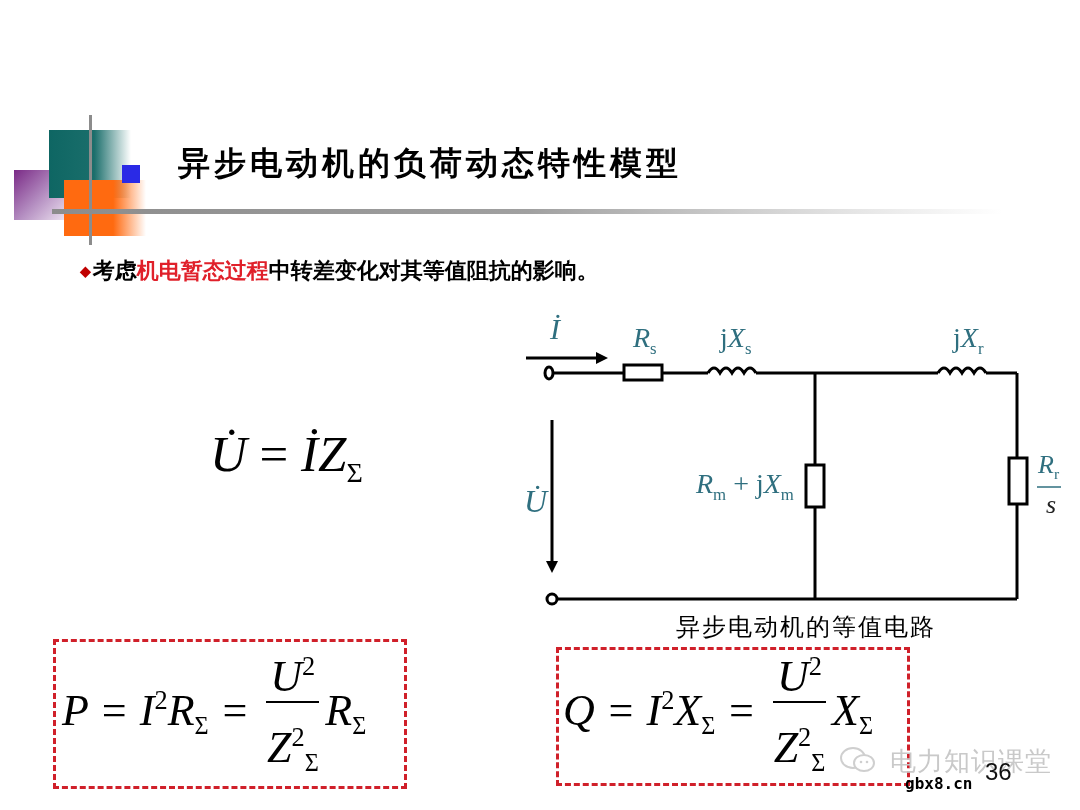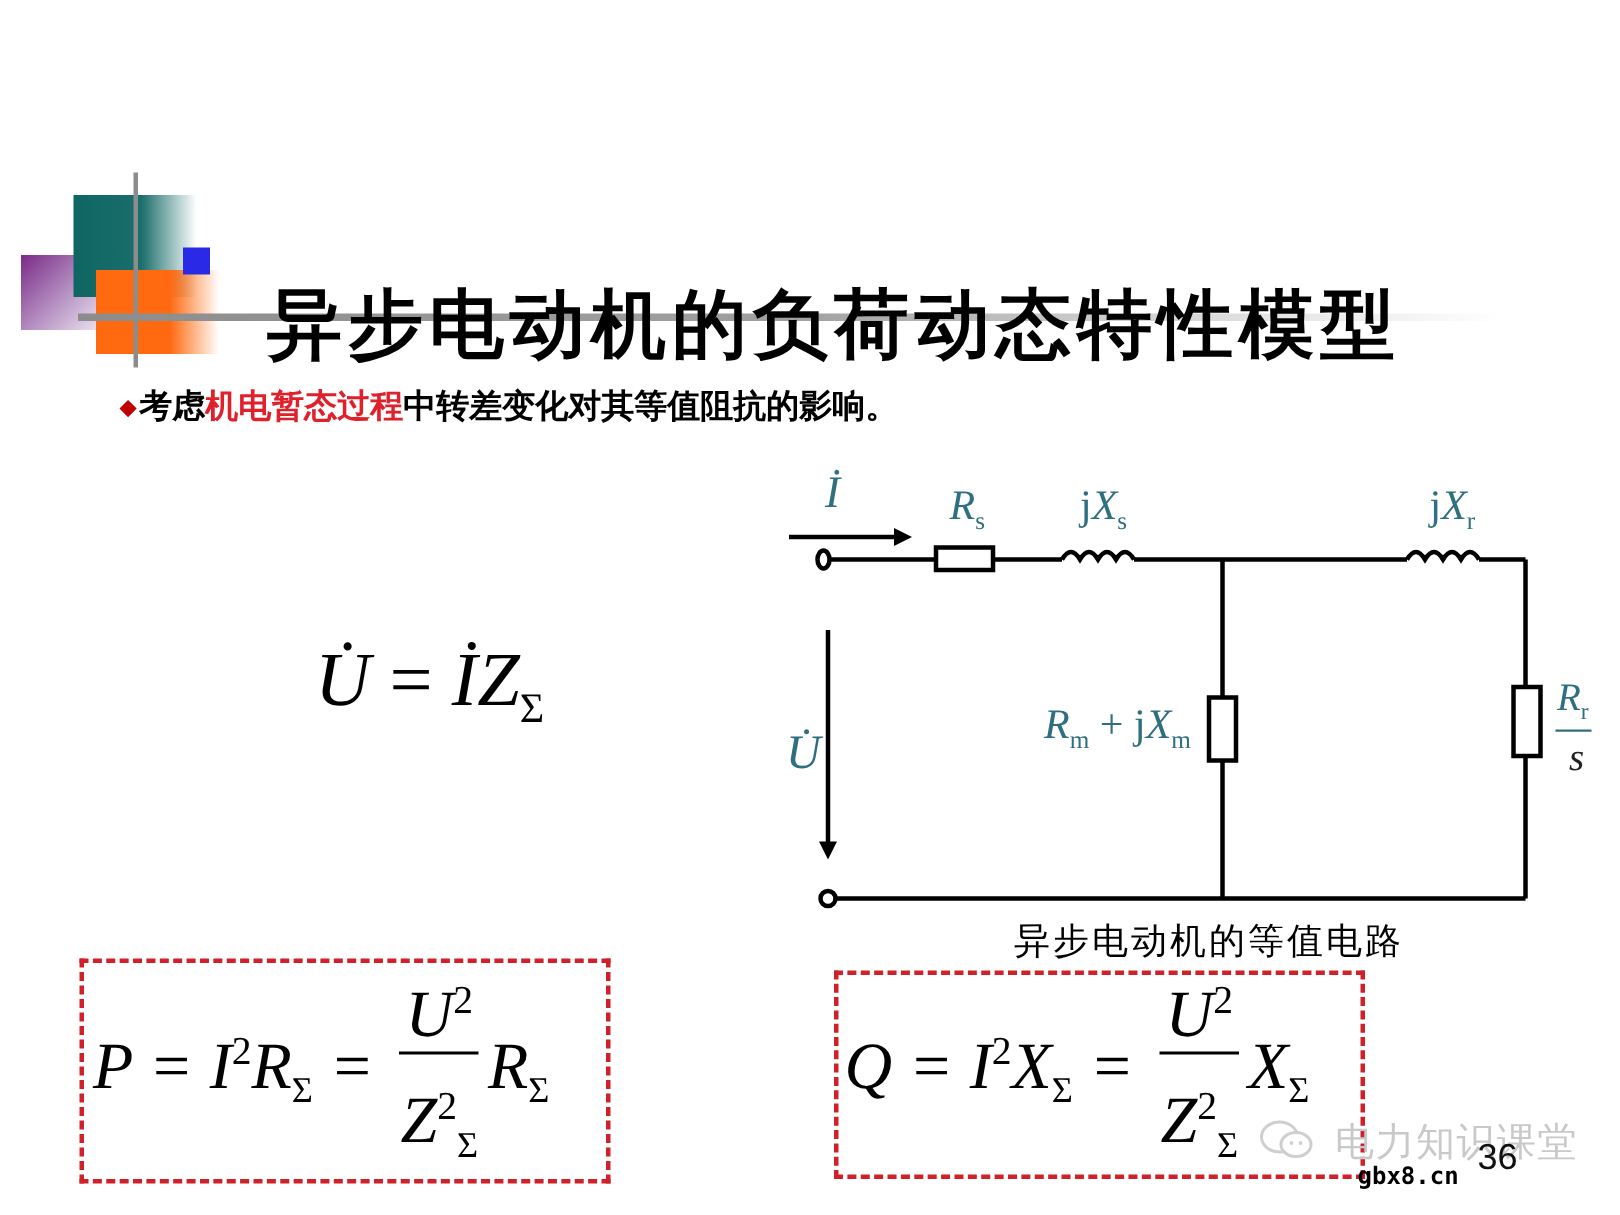--- a/index.html
+++ b/index.html
@@ -10,22 +10,22 @@
     background:linear-gradient(90deg,#0e6663 0%,#1a6e6b 55%,rgba(255,255,255,0) 100%); }
   #sq-orange { left:64px; top:180px; width:82px; height:56px;
     background:linear-gradient(90deg,#ff6a10 0%,#ff6a10 60%,rgba(255,255,255,0) 100%); }
   #sq-purple { left:14px; top:170px; width:68px; height:50px;
     background:linear-gradient(135deg,#7a2a86 0%,#b38cc0 45%,rgba(255,255,255,0) 100%); }
   #sq-blue { left:122px; top:165px; width:18px; height:18px; background:#2a2ae6; }
   #vline { left:89px; top:115px; width:3px; height:130px; background:#8c8c8c; }
   #hline { left:52px; top:209px; width:950px; height:5px;
     background:linear-gradient(90deg,#8c8c8c 0%,#a0a0a0 50%,#e6e6e6 85%,rgba(255,255,255,0) 100%); }
 
-  #title { position:absolute; left:178px; top:142px; font-size:50px; font-weight:bold;
-    letter-spacing:4px; font-family:Liberation Sans, sans-serif; white-space:nowrap;margin-top:41px; }
+  #title { position:absolute; left:178px; top:142px; font-size:32px; font-weight:bold;
+    letter-spacing:4px; font-family:Liberation Sans, sans-serif; white-space:nowrap; }
 
   #bullet-line { position:absolute; left:80px; top:256px; font-size:22px; font-weight:bold;
     white-space:nowrap; font-family:Liberation Serif, serif; }
   #bullet-line .diamond { color:#c00000; font-size:14px; vertical-align:2px; margin-right:2px; }
   #bullet-line .red { color:#e0202a; }
 
   .eq { position:absolute; font-family:"Liberation Serif", serif; font-style:italic; color:#000; white-space:nowrap; }
   .eq .up { font-style:normal; }
 
   #eq-main { left:210px; top:425px; font-size:51px; }

